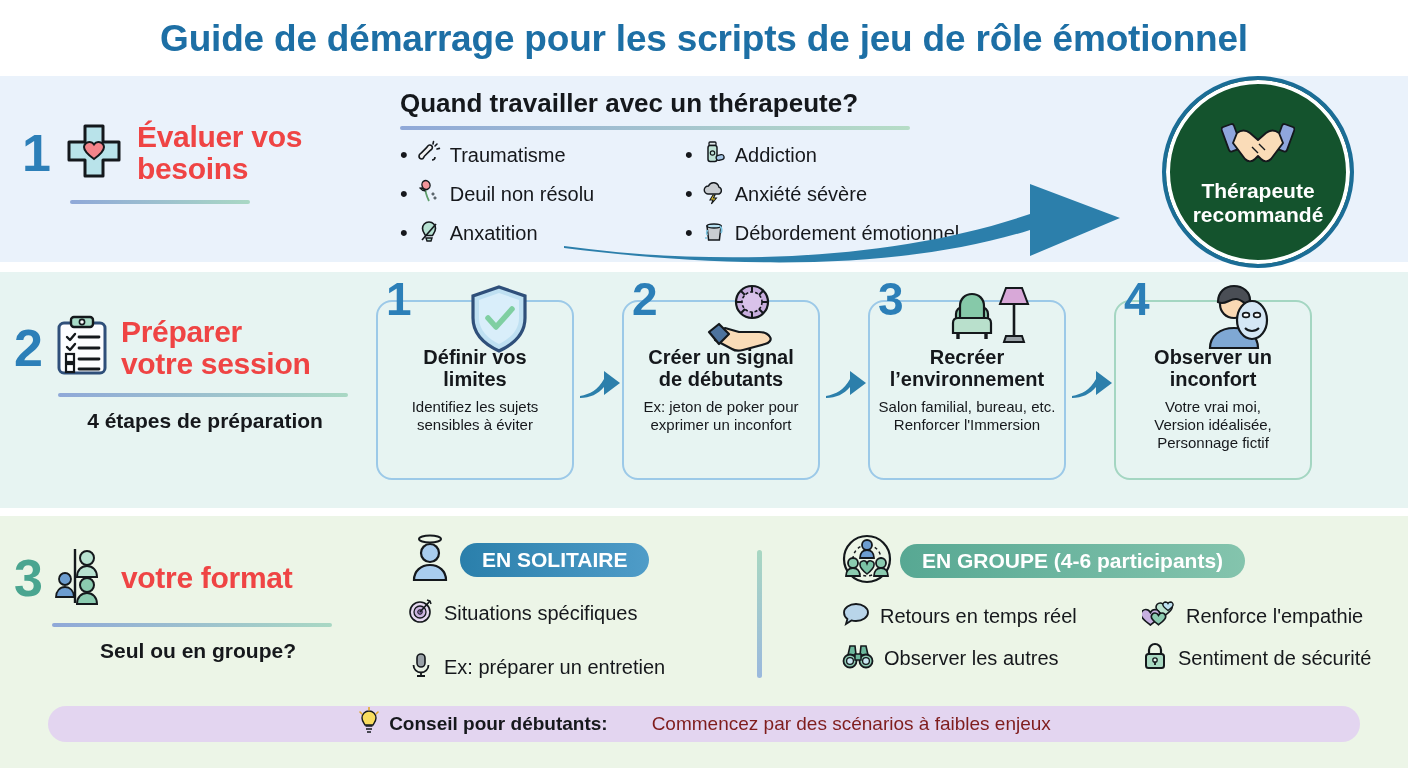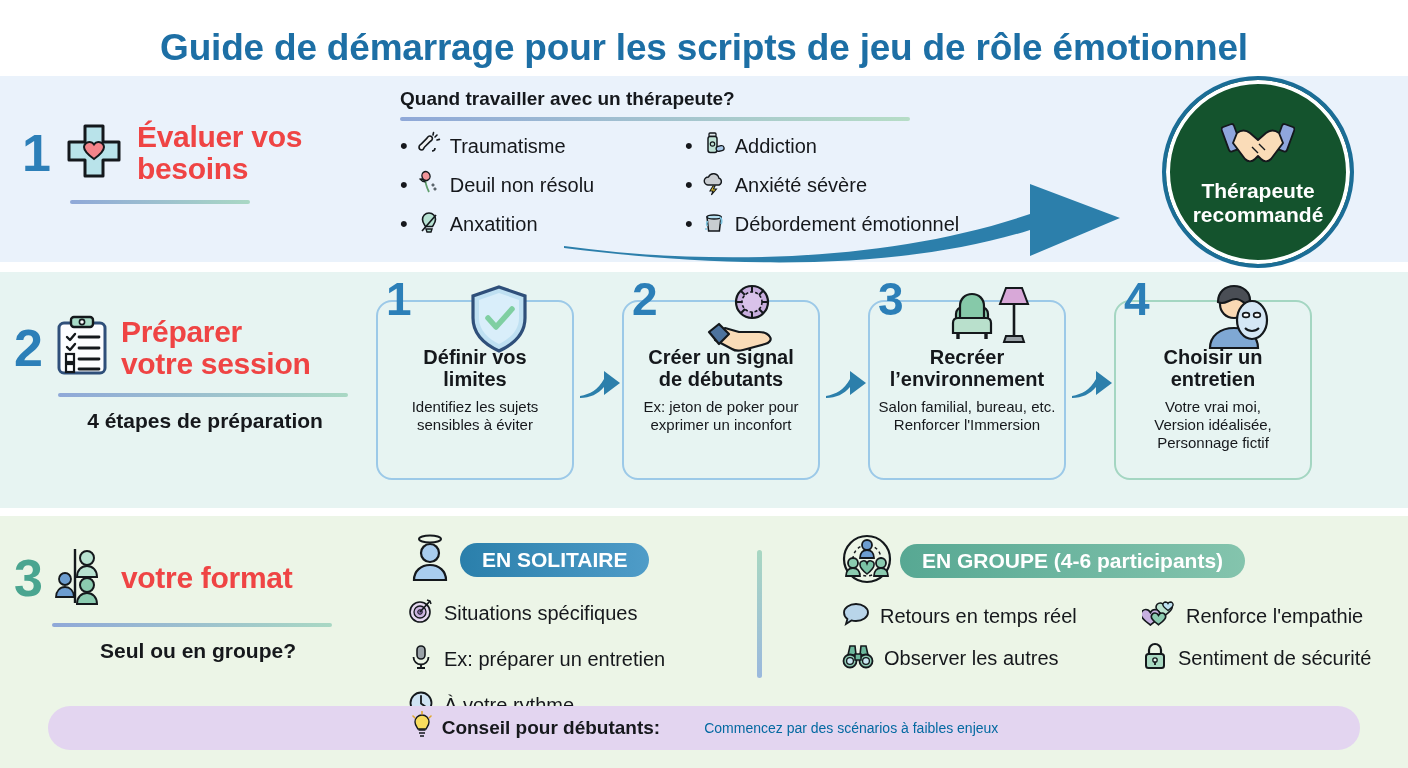--- a/index.html
+++ b/index.html
@@ -10,21 +10,21 @@
     overflow: hidden;
   }
   #page {
     position: relative;
     width: 1408px; height: 768px;
     background: #ffffff;
   }
 
   
   #title-bar {
-    position: absolute; left: 0; top: 10px; width: 1408px; height: 76px;
+    position: absolute; left: 0; top: 1px; width: 1408px; height: 76px;
     display: flex; align-items: center; justify-content: center;
     background: #ffffff;
   }
   #title-text {
     font-size: 37px; font-weight: bold; color: #1d6fa5;
     letter-spacing: -0.2px; white-space: nowrap;
   }
 
   
   .band { position: absolute; left: 0; width: 1408px; }
@@ -51,21 +51,21 @@
   .sub-line {
     font-size: 21px; font-weight: bold; color: #16181c;
     margin-top: 12px; text-align: center;
   }
 
   
   .ico { display: inline-block; flex: none; }
 
   
   #s1-mid { position: absolute; left: 400px; top: 88px; width: 660px; }
-  #s1-q { font-size: 19px; font-weight: bold; color: #15181c; }
+  #s1-q { font-size: 26px; font-weight: bold; color: #15181c; }
   #s1-rule {
     height: 4px; width: 510px; border-radius: 2px; margin-top: 7px;
     background: linear-gradient(to right, #8fa8d8, #b6ddc6);
   }
   #s1-lists { display: flex; margin-top: 10px; }
   #s1-lists .col { display: flex; flex-direction: column; gap: 9px; }
   #s1-lists .col.left { width: 285px; }
   .bullet-item { display: flex; align-items: center; gap: 8px; }
   .bullet-dot { font-size: 22px; line-height: 1; color: #16181c; }
   .bullet-text { font-size: 20px; color: #16181c; white-space: nowrap; }
@@ -115,38 +115,38 @@
   #solo-col { position: absolute; left: 408px; top: 534px; width: 330px; }
   #group-col { position: absolute; left: 842px; top: 534px; width: 530px; }
   .pill {
     display: inline-flex; align-items: center; height: 34px;
     padding: 0 22px; border-radius: 17px; color: #ffffff;
     font-size: 21px; font-weight: bold; white-space: nowrap;
   }
   .pill.blue  { background: linear-gradient(to right, #2a7fab, #4f9cc8); }
   .pill.green { background: linear-gradient(to right, #57a893, #84c4ad); }
   .pill-row { display: flex; align-items: center; gap: 8px; }
-  .feat-list { margin-top: 12px; display: flex; flex-direction: column; gap: 16px; }
+  .feat-list { margin-top: 12px; display: flex; flex-direction: column; gap: 24px; }
   .feat-item { display: flex; align-items: center; gap: 10px; }
   .feat-text { font-size: 20px; color: #16181c; white-space: nowrap; }
   #group-grid { margin-top: 12px; display: grid; grid-template-columns: 290px 240px; row-gap: 7px; gap: 10px; }
   #s3-divider {
     position: absolute; left: 757px; top: 550px; width: 5px; height: 128px;
     border-radius: 3px;
     background: linear-gradient(to bottom, #a8d7c2, #9ab8dd);
   }
 
   
   #tip {
-    position: absolute; left: 48px; top: 706px; width: 1312px; height: 44px;
+    position: absolute; left: 48px; top: 706px; width: 1312px; height: 36px;
     background: #e3d5f0; border-radius: 22px;
     display: flex; align-items: center; justify-content: center; gap: 8px;
   }
   #tip .tip-strong { font-size: 19px; font-weight: bold; color: #16181c; }
-  #tip .tip-rest { font-size: 14px; color: #0369a1; margin-left: 36px; }
+  #tip .tip-rest { font-size: 19px; color: #7f1d1d; margin-left: 36px; }
 </style>
 </head>
 <body>
 
 <div id="page">
 
   <div id="title-bar">
     <div id="title-text">Guide de démarrage pour les scripts de jeu de rôle émotionnel</div>
   </div>
 
@@ -387,22 +387,22 @@
           <path d="M20 20c0-9 6-16 14-16s14 7 14 16c0 8-6 14-14 14s-14-6-14-14z" fill="#fad9b4" stroke="#14181c" stroke-width="2.2"></path>
           <path d="M18 18c0-10 7-16 16-16s16 6 16 14c0 3-2 5-4 4-3-2-6-5-10-5-6 0-9 4-14 4-2 0-4-1-4-1z" fill="#4a4e55" stroke="#14181c" stroke-width="2.2"></path>
           <path d="M10 64c0-12 10-20 24-20s24 8 24 20z" fill="#7fa8d4" stroke="#14181c" stroke-width="2.2"></path>
           <ellipse cx="52" cy="36" rx="15" ry="19" fill="#d5e7f5" stroke="#14181c" stroke-width="2.2"></ellipse>
           <ellipse cx="46" cy="31" rx="3.4" ry="2.4" fill="#ffffff" stroke="#14181c" stroke-width="1.6"></ellipse>
           <ellipse cx="57" cy="31" rx="3.4" ry="2.4" fill="#ffffff" stroke="#14181c" stroke-width="1.6"></ellipse>
           <path d="M45 44c4 4 10 4 14 0" fill="none" stroke="#14181c" stroke-width="2"></path>
         </svg>
       </span>
       <div class="card-title">
-        <div>Choisir un</div>
-        <div>entretien</div>
+        <div>Observer un</div>
+        <div>inconfort</div>
       </div>
       <div class="card-desc">
         <div>Votre vrai moi,</div>
         <div>Version idéalisée,</div>
         <div>Personnage fictif</div>
       </div>
     </div>
 
   </div>
 

